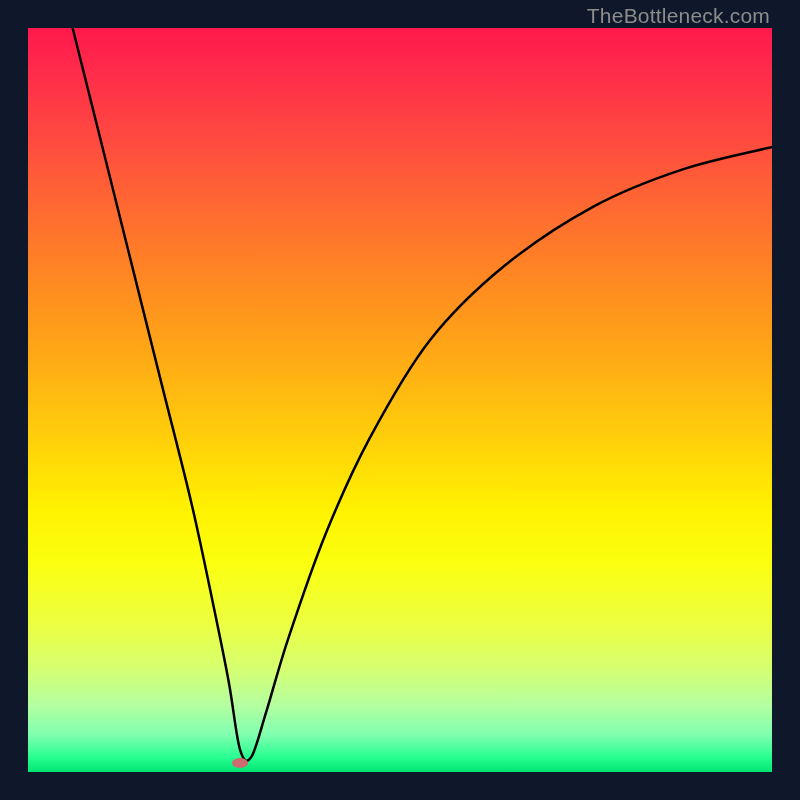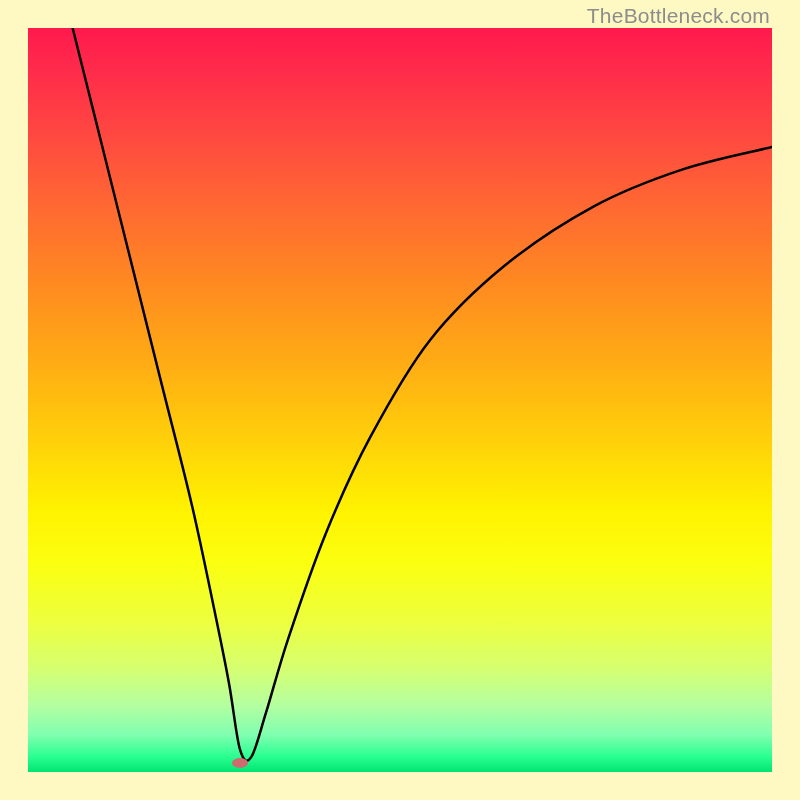--- a/index.html
+++ b/index.html
@@ -2,21 +2,21 @@
 <html><head>
 <meta charset="utf-8">
 <style>
   * { margin: 0; padding: 0; box-sizing: border-box; }
   html, body { width: 800px; height: 800px; overflow: hidden; }
   body { background: #000; font-family: Arial, sans-serif; }
   .frame {
     position: absolute;
     top: 0; left: 0;
     width: 800px; height: 800px;
-    background: #fef9c3;
+    background: #0f172a;
   }
   .plot-area {
     position: absolute;
     top: 28px;
     left: 28px;
     width: 744px;
     height: 744px;
     background: linear-gradient(to bottom,
       #ff1a4d 0%,
       #ff2c4a 6%,

